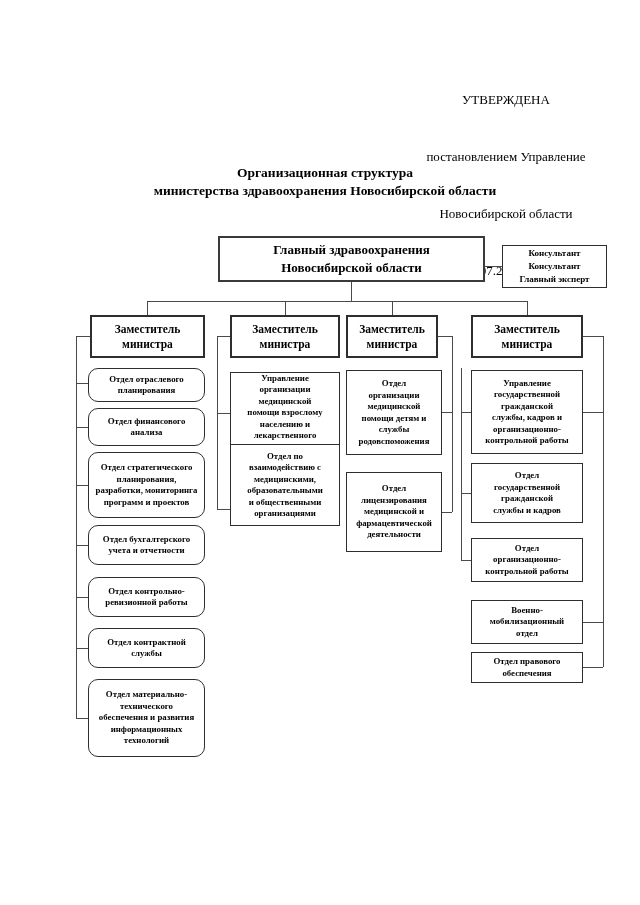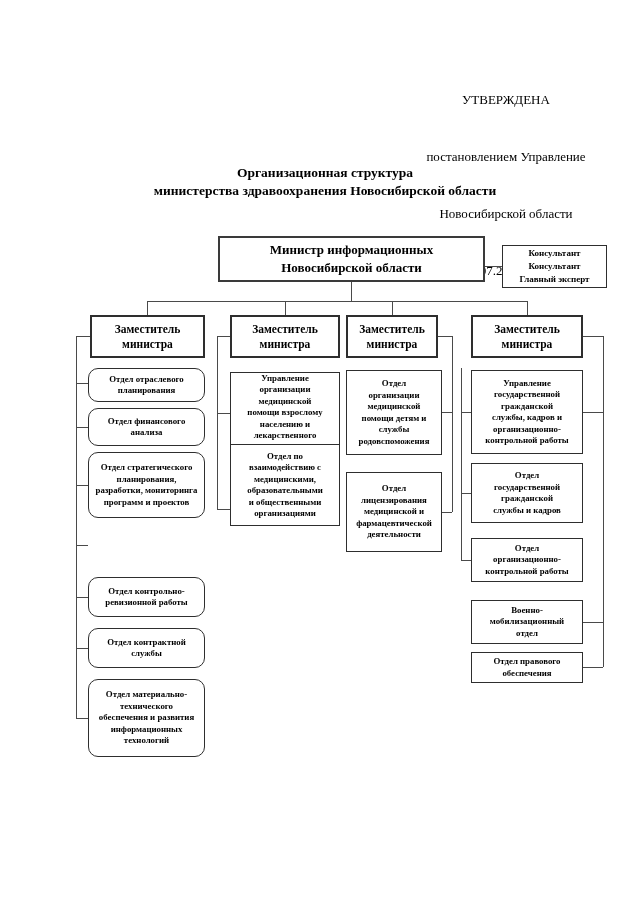--- a/index.html
+++ b/index.html
@@ -39,21 +39,21 @@
     <div>Новосибирской области</div>
     <div>от 29.07.2020  № 133</div>
   </div>
 
   <div class="doc-title">
     <div>Организационная структура</div>
     <div>министерства здравоохранения Новосибирской области</div>
   </div>
 
   <div class="box minister" style="left:218px;top:236px;width:267px;height:46px;">
-    <span>Министр информационных Новосибирской области</span>
+    <span>Главный здравоохранения Новосибирской области</span>
   </div>
 
   <div class="box advisors" style="left:502px;top:245px;width:105px;height:43px;">
     <div>Консультант</div>
     <div>Консультант</div>
     <div>Главный эксперт</div>
   </div>
 
   <div class="box deputy" style="left:90px;top:315px;width:115px;height:43px;">
     <span>Заместитель министра</span>
@@ -69,20 +69,23 @@
   </div>
 
   <div class="box dept c1" style="left:88px;top:368px;width:117px;height:31px;">
     <span>Отдел отраслевого планирования</span>
   </div>
   <div class="box dept c1" style="left:88px;top:408px;width:117px;height:38px;">
     <span>Отдел финансового анализа</span>
   </div>
   <div class="box dept c1" style="left:88px;top:452px;width:117px;height:66px;">
     <span>Отдел стратегического планирования, разработки, мониторинга программ и проектов</span>
+  </div>
+  <div class="box dept c1" style="left:88px;top:525px;width:117px;height:40px;">
+    <span>Отдел бухгалтерского учета и отчетности</span>
   </div>
   <div class="box dept c1" style="left:88px;top:577px;width:117px;height:40px;">
     <span>Отдел контрольно-ревизионной работы</span>
   </div>
   <div class="box dept c1" style="left:88px;top:628px;width:117px;height:40px;">
     <span>Отдел контрактной службы</span>
   </div>
   <div class="box dept c1" style="left:88px;top:679px;width:117px;height:78px;">
     <span>Отдел материально-технического обеспечения и развития информационных технологий</span>
   </div>

